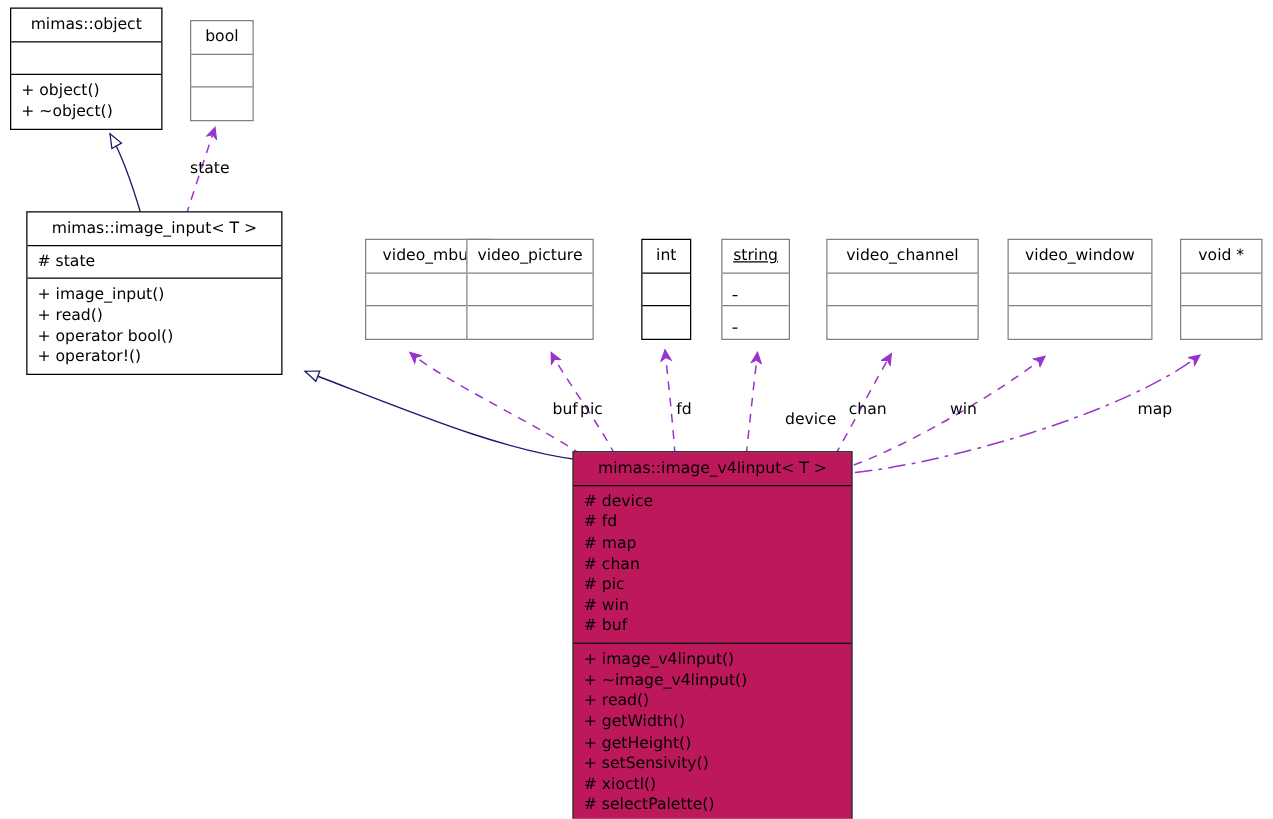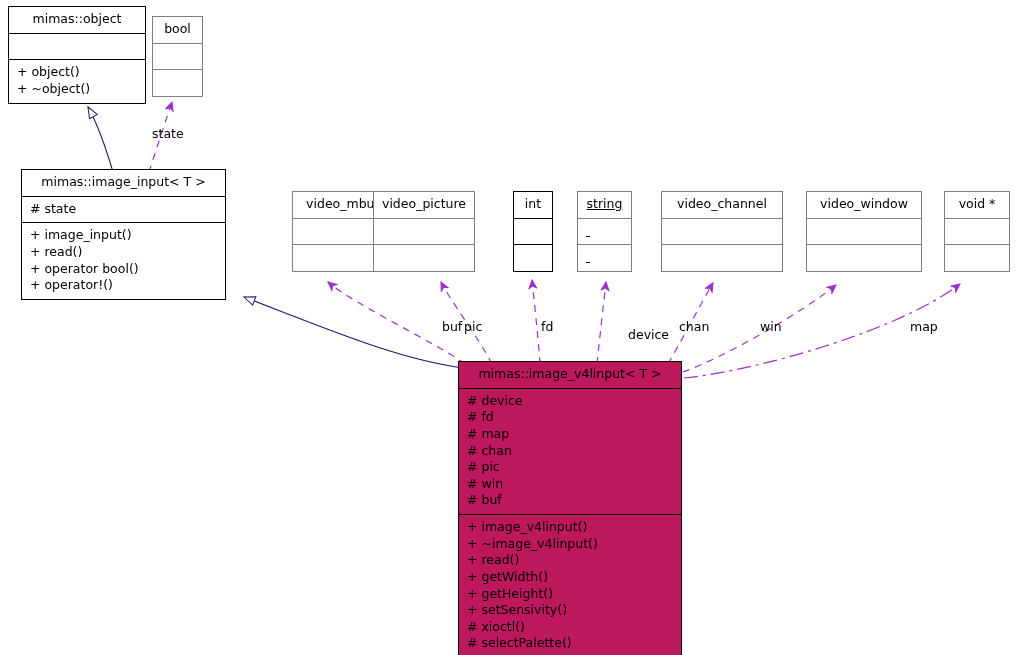--- a/index.html
+++ b/index.html
@@ -119,21 +119,21 @@
 
     <g>
       <path d="M 683,372 C 730,355 805,310 836,285" fill="none" stroke="#9a32cd" stroke-width="1.2" stroke-dasharray="7,6" marker-end="url(#use-arrow)"></path>
     </g>
 
     <g>
       <path d="M 684,378 C 760,370 900,330 960,284" fill="none" stroke="#9a32cd" stroke-width="1.2" stroke-dasharray="14,5,3,5" marker-end="url(#use-arrow)"></path>
     </g>
   </svg>
 
-  <div class="node" style="left:8px; top:6px; width:138px;">
+  <div class="node" style="left:8px; top:6px; width:122px;">
     <div class="row title">mimas::object</div>
     <div class="row sep">&nbsp;</div>
     <div class="row sep members">
       <div>+ object()</div>
       <div>+ ~object()</div>
     </div>
   </div>
 
   <div class="node plain" style="left:152px; top:16px; width:51px;">
     <div class="row title">bool</div>

